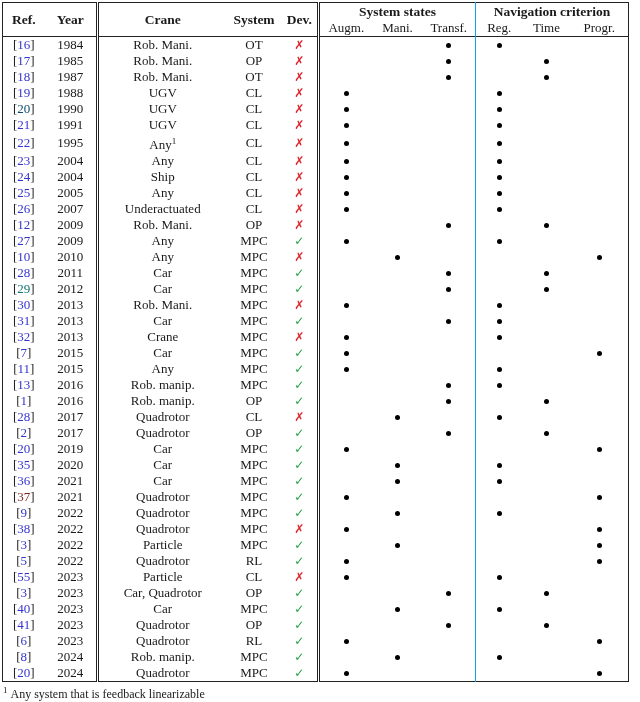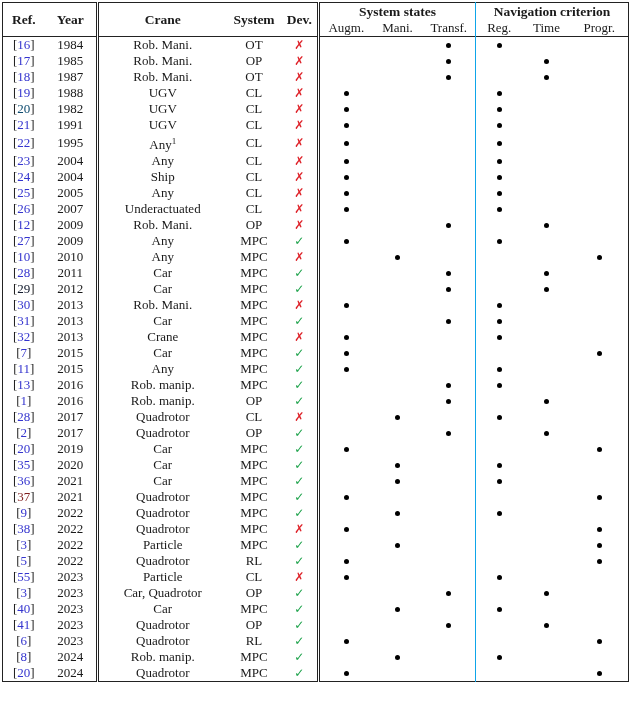--- a/index.html
+++ b/index.html
@@ -114,21 +114,21 @@
           <td class="brd-double"><span class="mark" style="color:#DE2128">✗</span></td>
           <td class=""><span class="dot"></span></td>
           <td class=""></td>
           <td class="brd-single"></td>
           <td><span class="dot"></span></td>
           <td></td>
           <td></td>
         </tr>
         <tr>
           <td>[<span class="refnum" style="color:#0c4a6e">20</span>]</td>
-          <td class="brd-double">1982</td>
+          <td class="brd-double">1990</td>
           <td>UGV</td>
           <td>CL</td>
           <td class="brd-double"><span class="mark" style="color:#DE2128">✗</span></td>
           <td class=""><span class="dot"></span></td>
           <td class=""></td>
           <td class="brd-single"></td>
           <td><span class="dot"></span></td>
           <td></td>
           <td></td>
         </tr>
@@ -256,21 +256,21 @@
           <td>MPC</td>
           <td class="brd-double"><span class="mark" style="color:#1CA24A">✓</span></td>
           <td class=""></td>
           <td class=""></td>
           <td class="brd-single"><span class="dot"></span></td>
           <td></td>
           <td><span class="dot"></span></td>
           <td></td>
         </tr>
         <tr>
-          <td>[<span class="refnum" style="color:#0f172a">29</span>]</td>
+          <td>[<span class="refnum" style="color:#0f766e">29</span>]</td>
           <td class="brd-double">2012</td>
           <td>Car</td>
           <td>MPC</td>
           <td class="brd-double"><span class="mark" style="color:#1CA24A">✓</span></td>
           <td class=""></td>
           <td class=""></td>
           <td class="brd-single"><span class="dot"></span></td>
           <td></td>
           <td><span class="dot"></span></td>
           <td></td>
@@ -582,13 +582,14 @@
           <td class="brd-double"><span class="mark" style="color:#1CA24A">✓</span></td>
           <td class=""><span class="dot"></span></td>
           <td class=""></td>
           <td class="brd-single"></td>
           <td></td>
           <td></td>
           <td><span class="dot"></span></td>
         </tr>
       </tbody>
   </table>
+  <div class="footnote"><sup>1</sup><span>Any system that is feedback linearizable</span></div>
 </div>
 
 </body></html>

